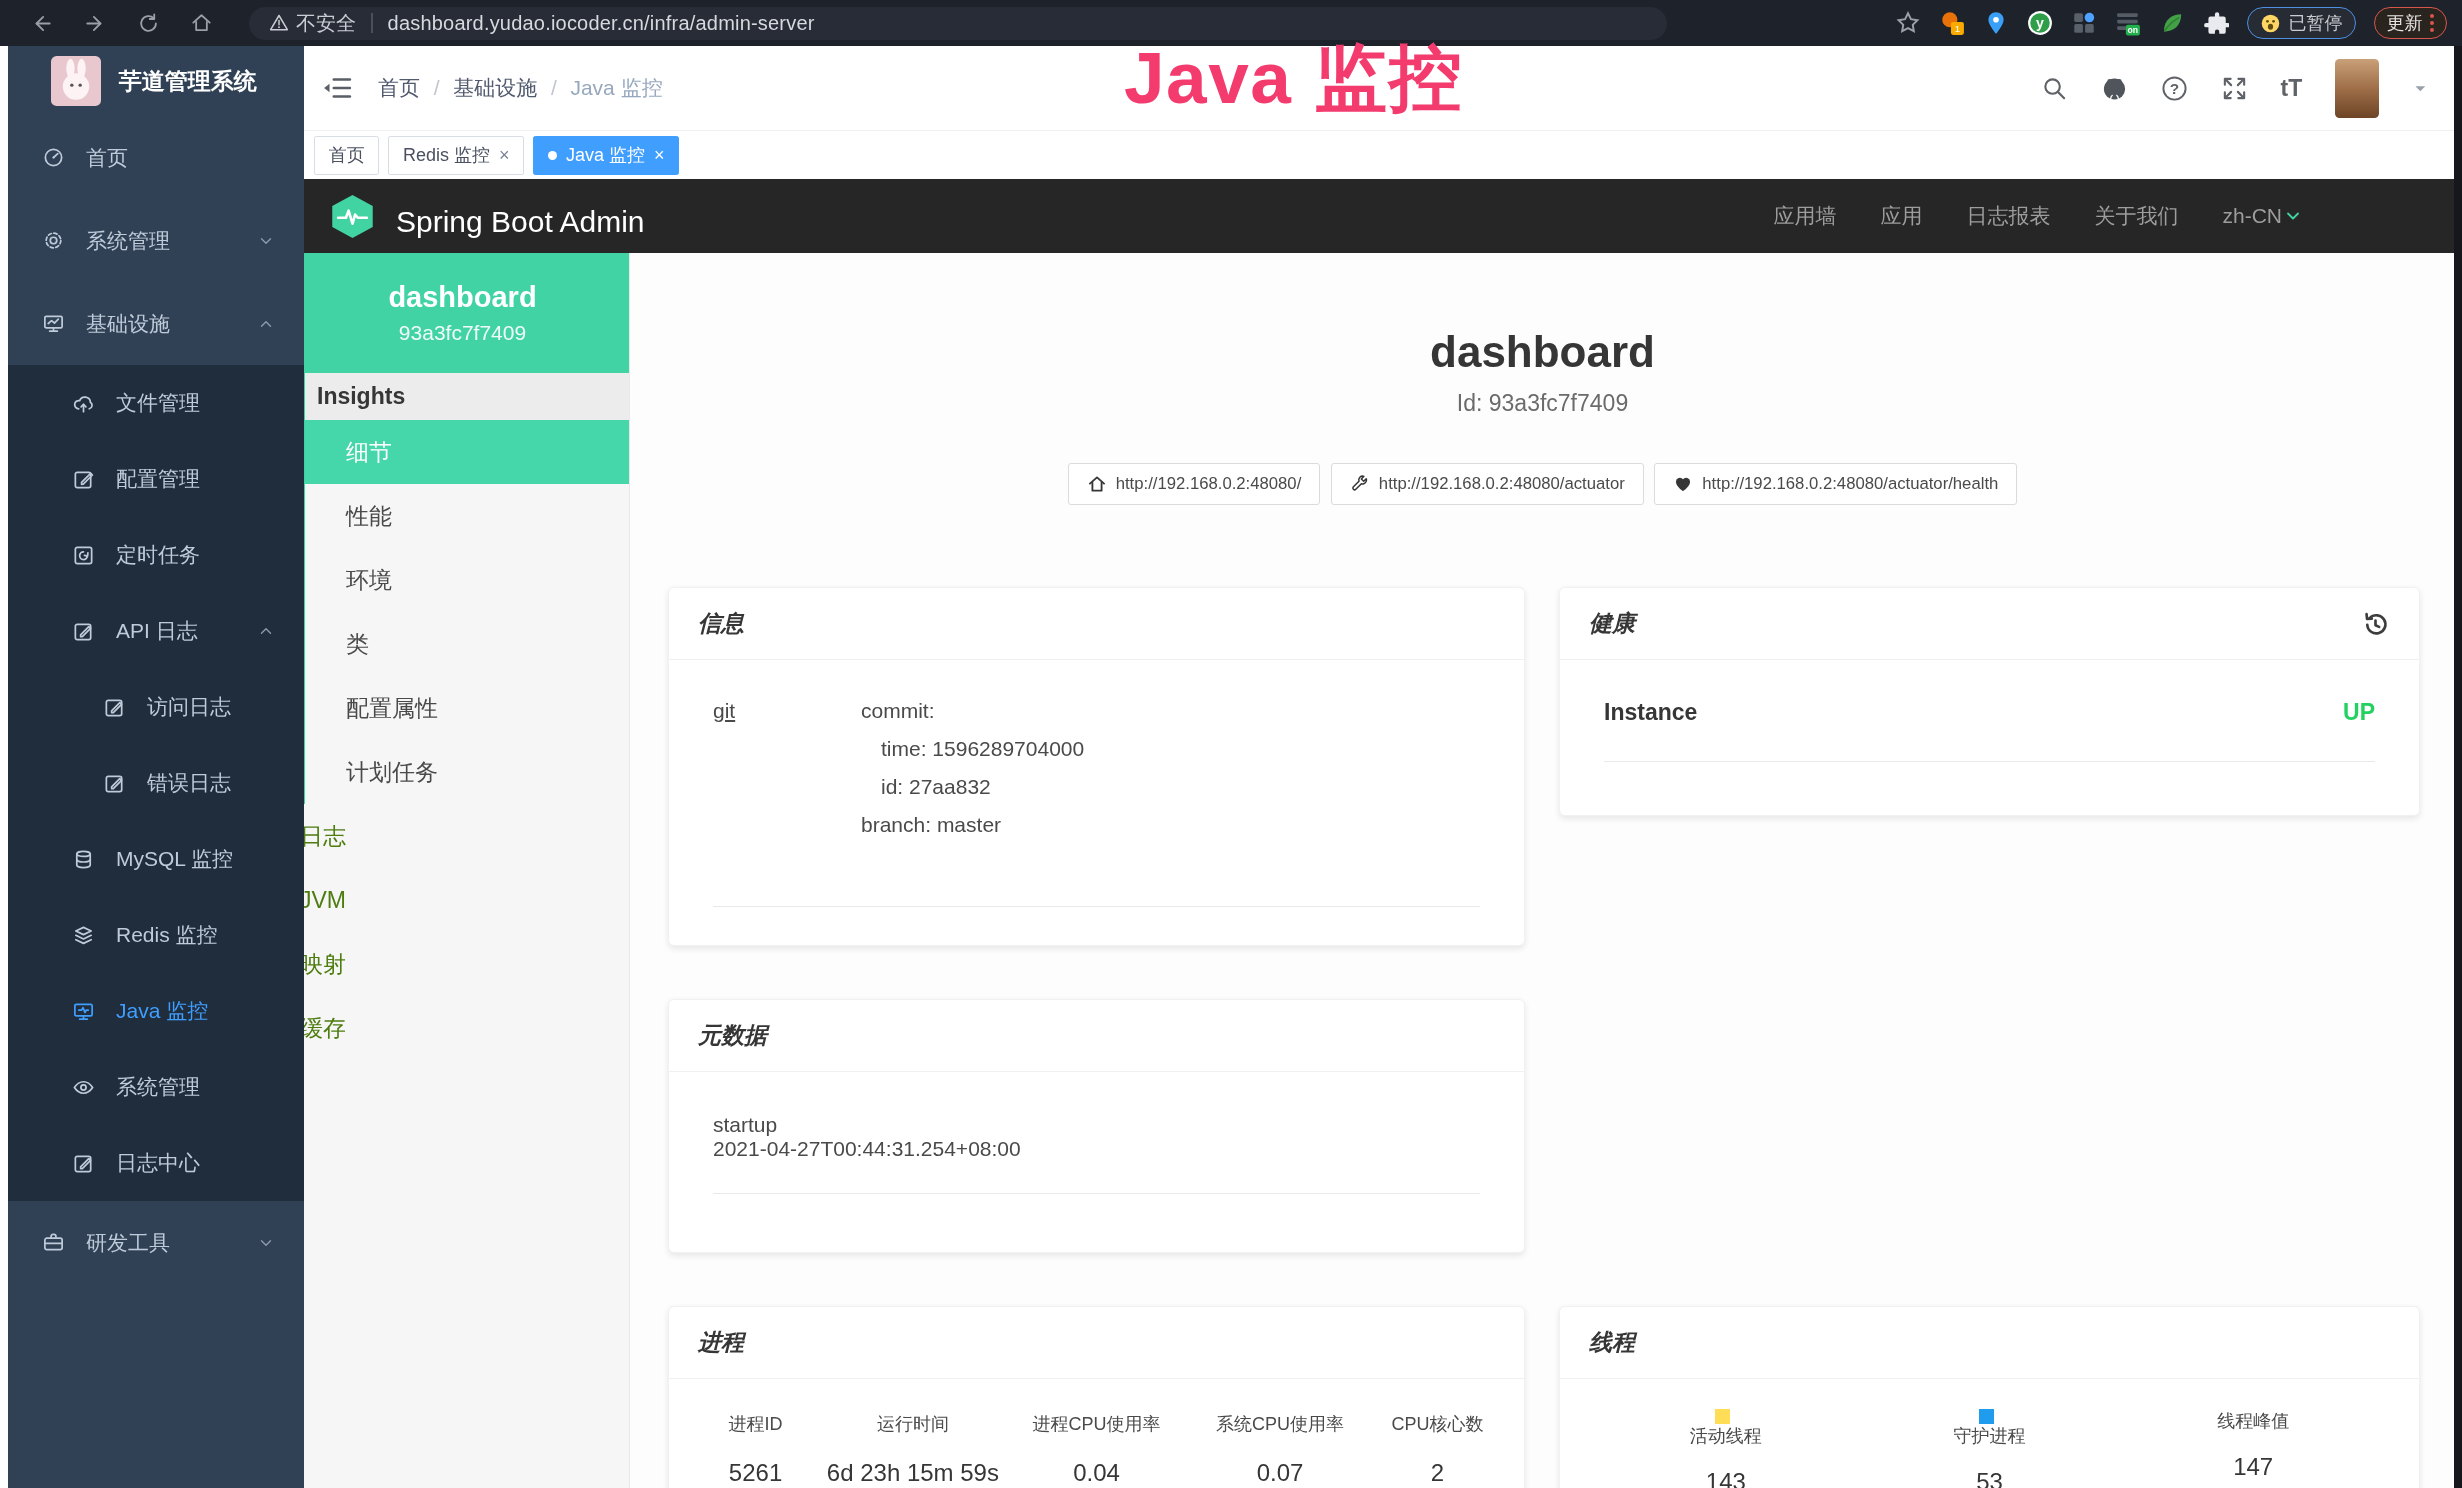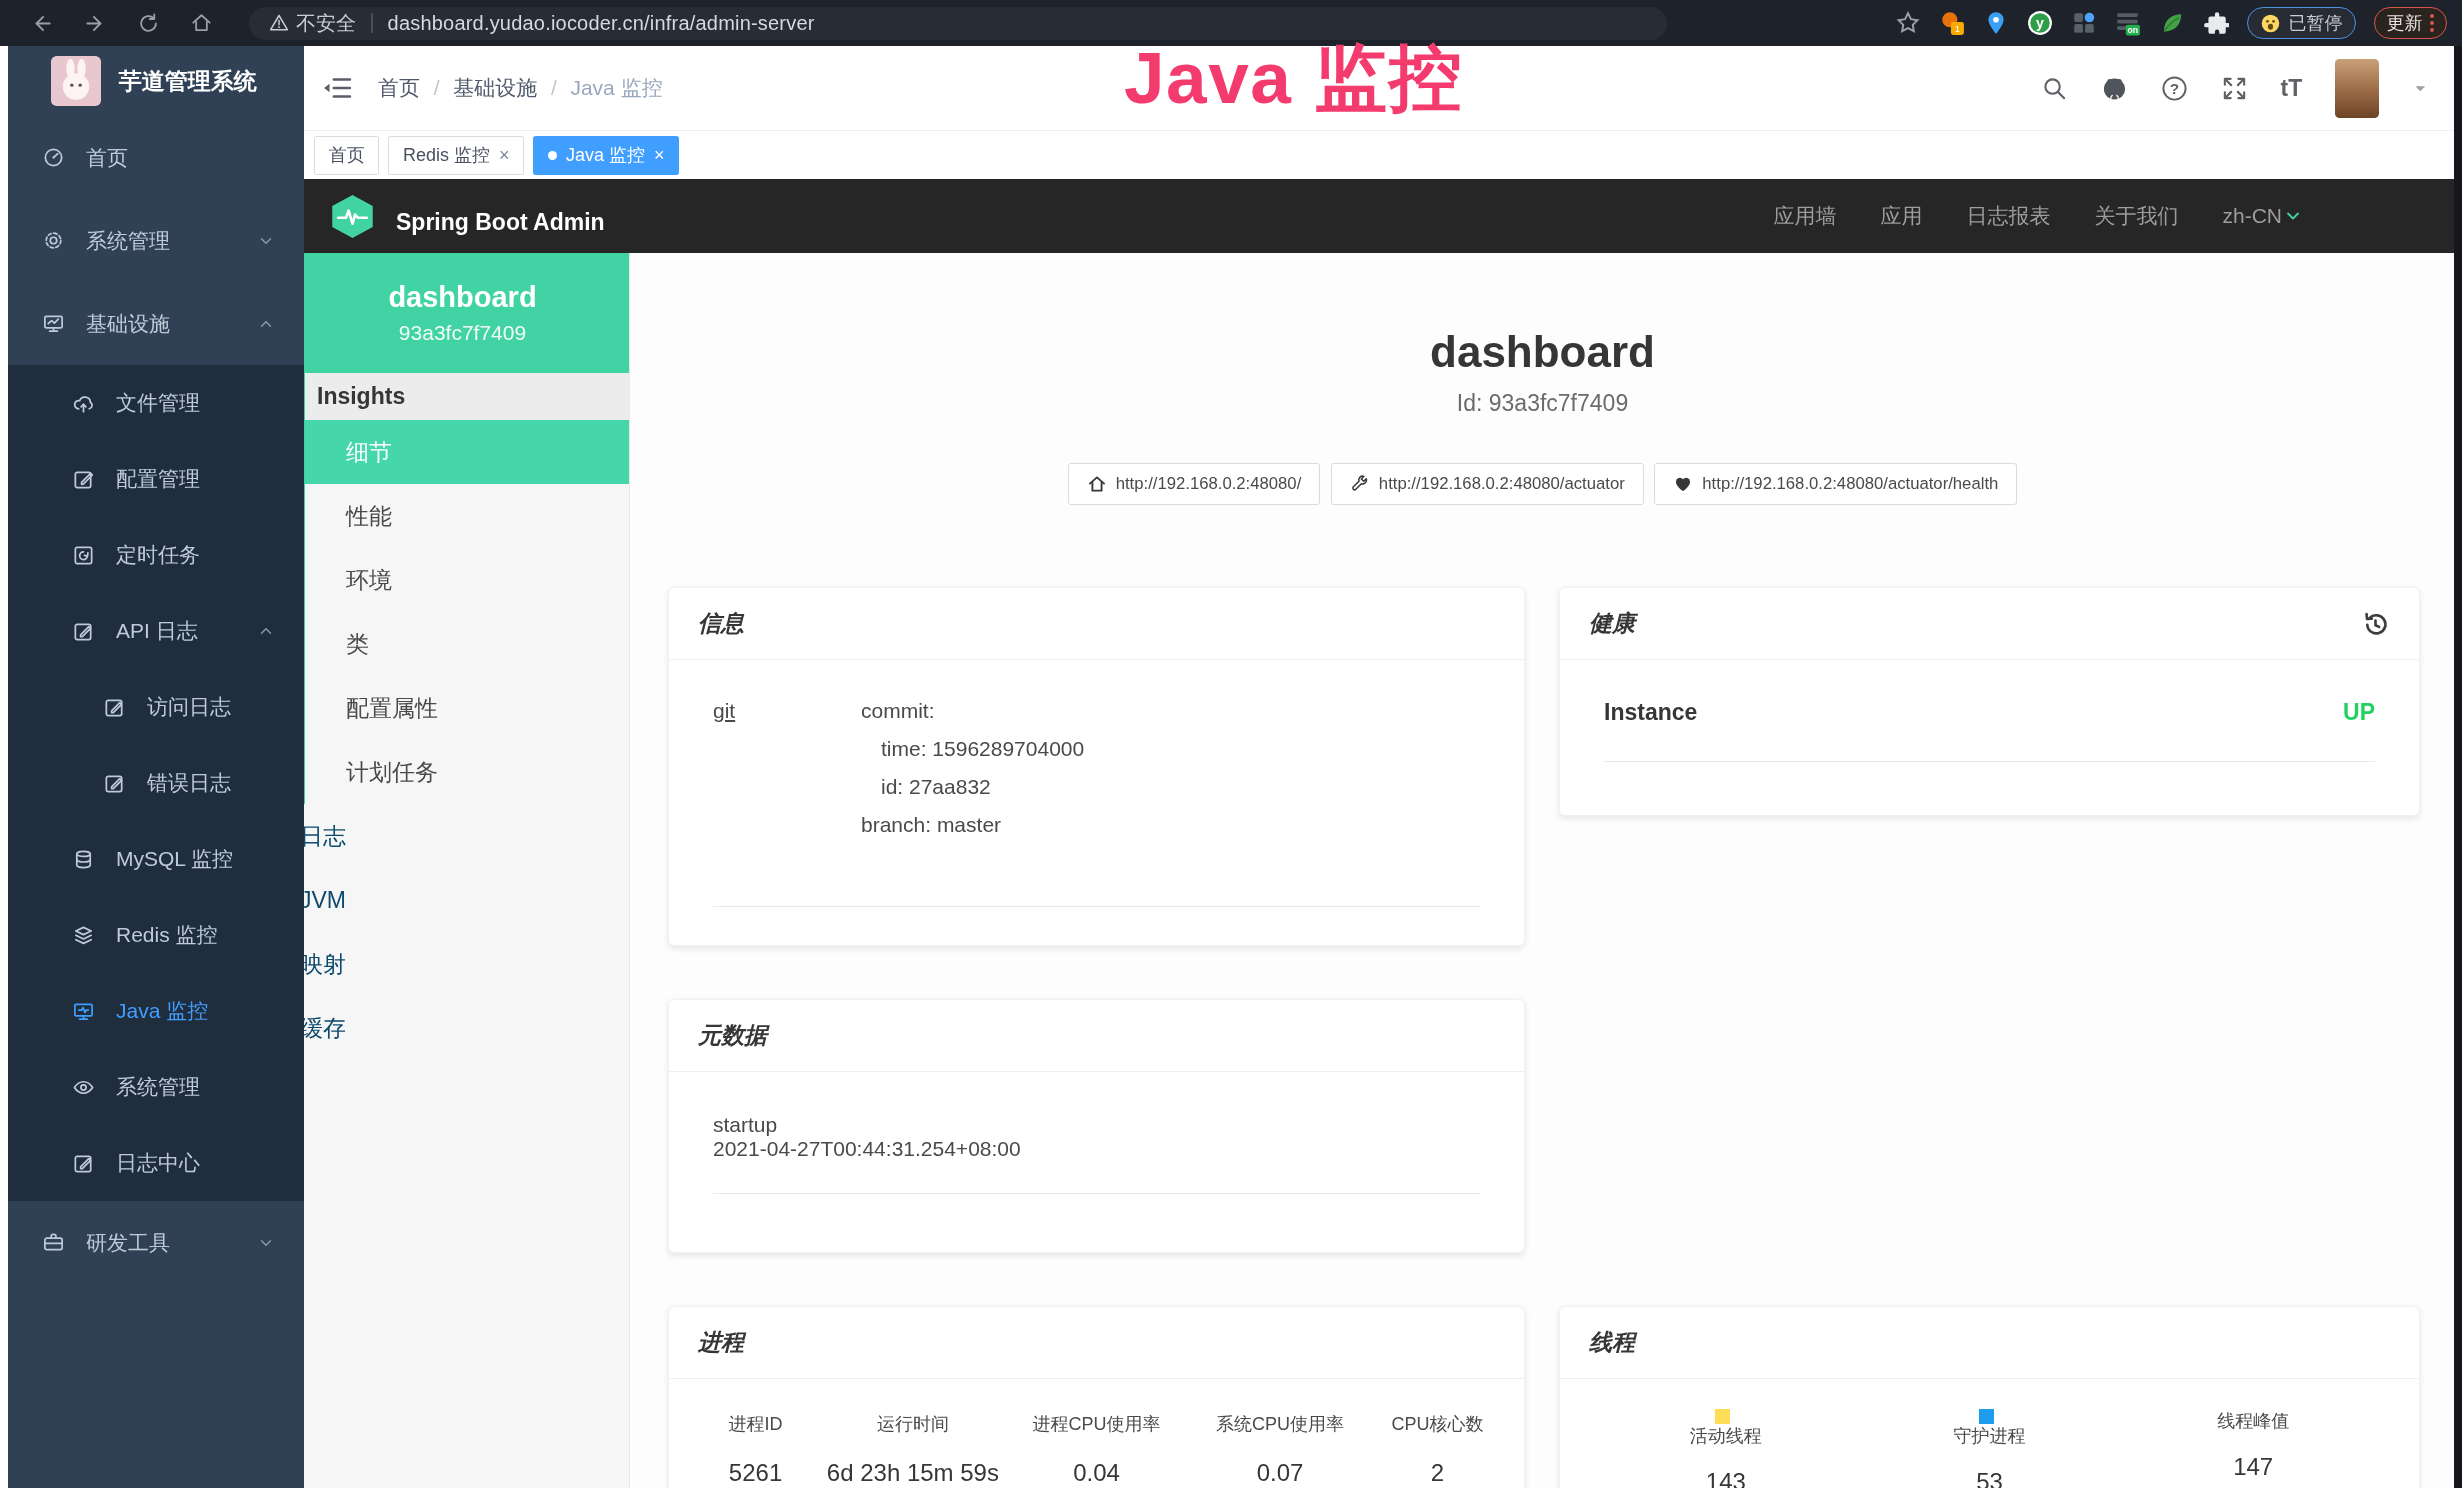--- a/index.html
+++ b/index.html
@@ -70,38 +70,38 @@
   .tag { height:39px; border:0.8px solid #d8dce5; background:#fff; color:#495060; font-size:18px;
          display:flex; align-items:center; padding:0 13.7px; border-radius:2.3px; cursor:pointer; }
   .tag .x { margin-left:9px; font-size:18px; color:#7a8294; }
   .tag.active { background:#409eff; border-color:#409eff; color:#fff; }
   .tag.active .x { color:#fff; }
   .dot { width:9px; height:9px; border-radius:50%; background:#fff; margin-right:9px; }
 
   
   .sbahead { height:74px; flex:none; background:#262626; display:flex; align-items:center; padding:0 152px 0 33px; }
   .hex { width:47px; height:47px; flex:none; }
-  .sbatitle { margin-left:20px; font-size:23px; font-weight:bold; color:#fff;margin-top:12px; }
+  .sbatitle { margin-left:20px; font-size:30px; font-weight:normal; color:#fff;margin-top:12px; }
   .sbanav { margin-left:auto; display:flex; align-items:center; gap:44px; font-size:21px; color:#9d9d9d; }
   .locale { display:flex; align-items:center; gap:1px; }
   .gcaret { width:20px; height:20px; color:#42d3a2; }
   .gcaret svg { width:20px; height:20px; }
 
   
   .sbabody { flex:1; display:flex; overflow:hidden; }
   .sbaside { width:334px; flex:none; background:#f6f6f6; border-right:0.8px solid #e8e8e8; }
   .insthead { height:120px; background:#42d3a5; color:#fff; display:flex; flex-direction:column;
               align-items:center; justify-content:center; gap:7.6px; }
   .instname { font-size:29px; font-weight:bold; }
   .instid { font-size:21px; opacity:.92; }
   .igroup { border-left:9px solid #3fd1a2; }
   .sechead { height:47px; line-height:47px; background:#ececec; font-size:23px; font-weight:bold; color:#363636; padding-left:12px; }
   .iitem { height:64px; line-height:64px; padding-left:41px; font-size:23px; color:#4a4a4a; cursor:pointer; }
   .iitem.active { background:#45d6a9; color:#fff; }
-  .sitem { height:64px; line-height:64px; padding-left:4px; font-size:23px; color:#0c4a6e; cursor:pointer; }
+  .sitem { height:64px; line-height:64px; padding-left:4px; font-size:23px; color:#4d7c0f; cursor:pointer; }
 
   .sbacontent { flex:1; background:#fdfdfd; padding-top:74px; overflow:hidden; }
   .apptitle { text-align:center; font-size:44px; font-weight:600; color:#363636; line-height:49px; }
   .appid { text-align:center; font-size:23px; color:#6b6b6b; margin-top:13.7px; line-height:27px; }
   .epz { display:flex; justify-content:center; gap:10.6px; margin-top:46px; }
   .ep { height:42px; background:#fff; border:0.8px solid #dbdbdb; border-radius:3px; display:flex;
         align-items:center; padding:0 18px; font-size:16.7px; color:#4a4a4a; cursor:pointer; }
   .ep svg { width:20px; height:20px; margin-right:9px; }
 
   .grid { margin:82px 36px 0 38px; display:grid; grid-template-columns:857px 861px;

